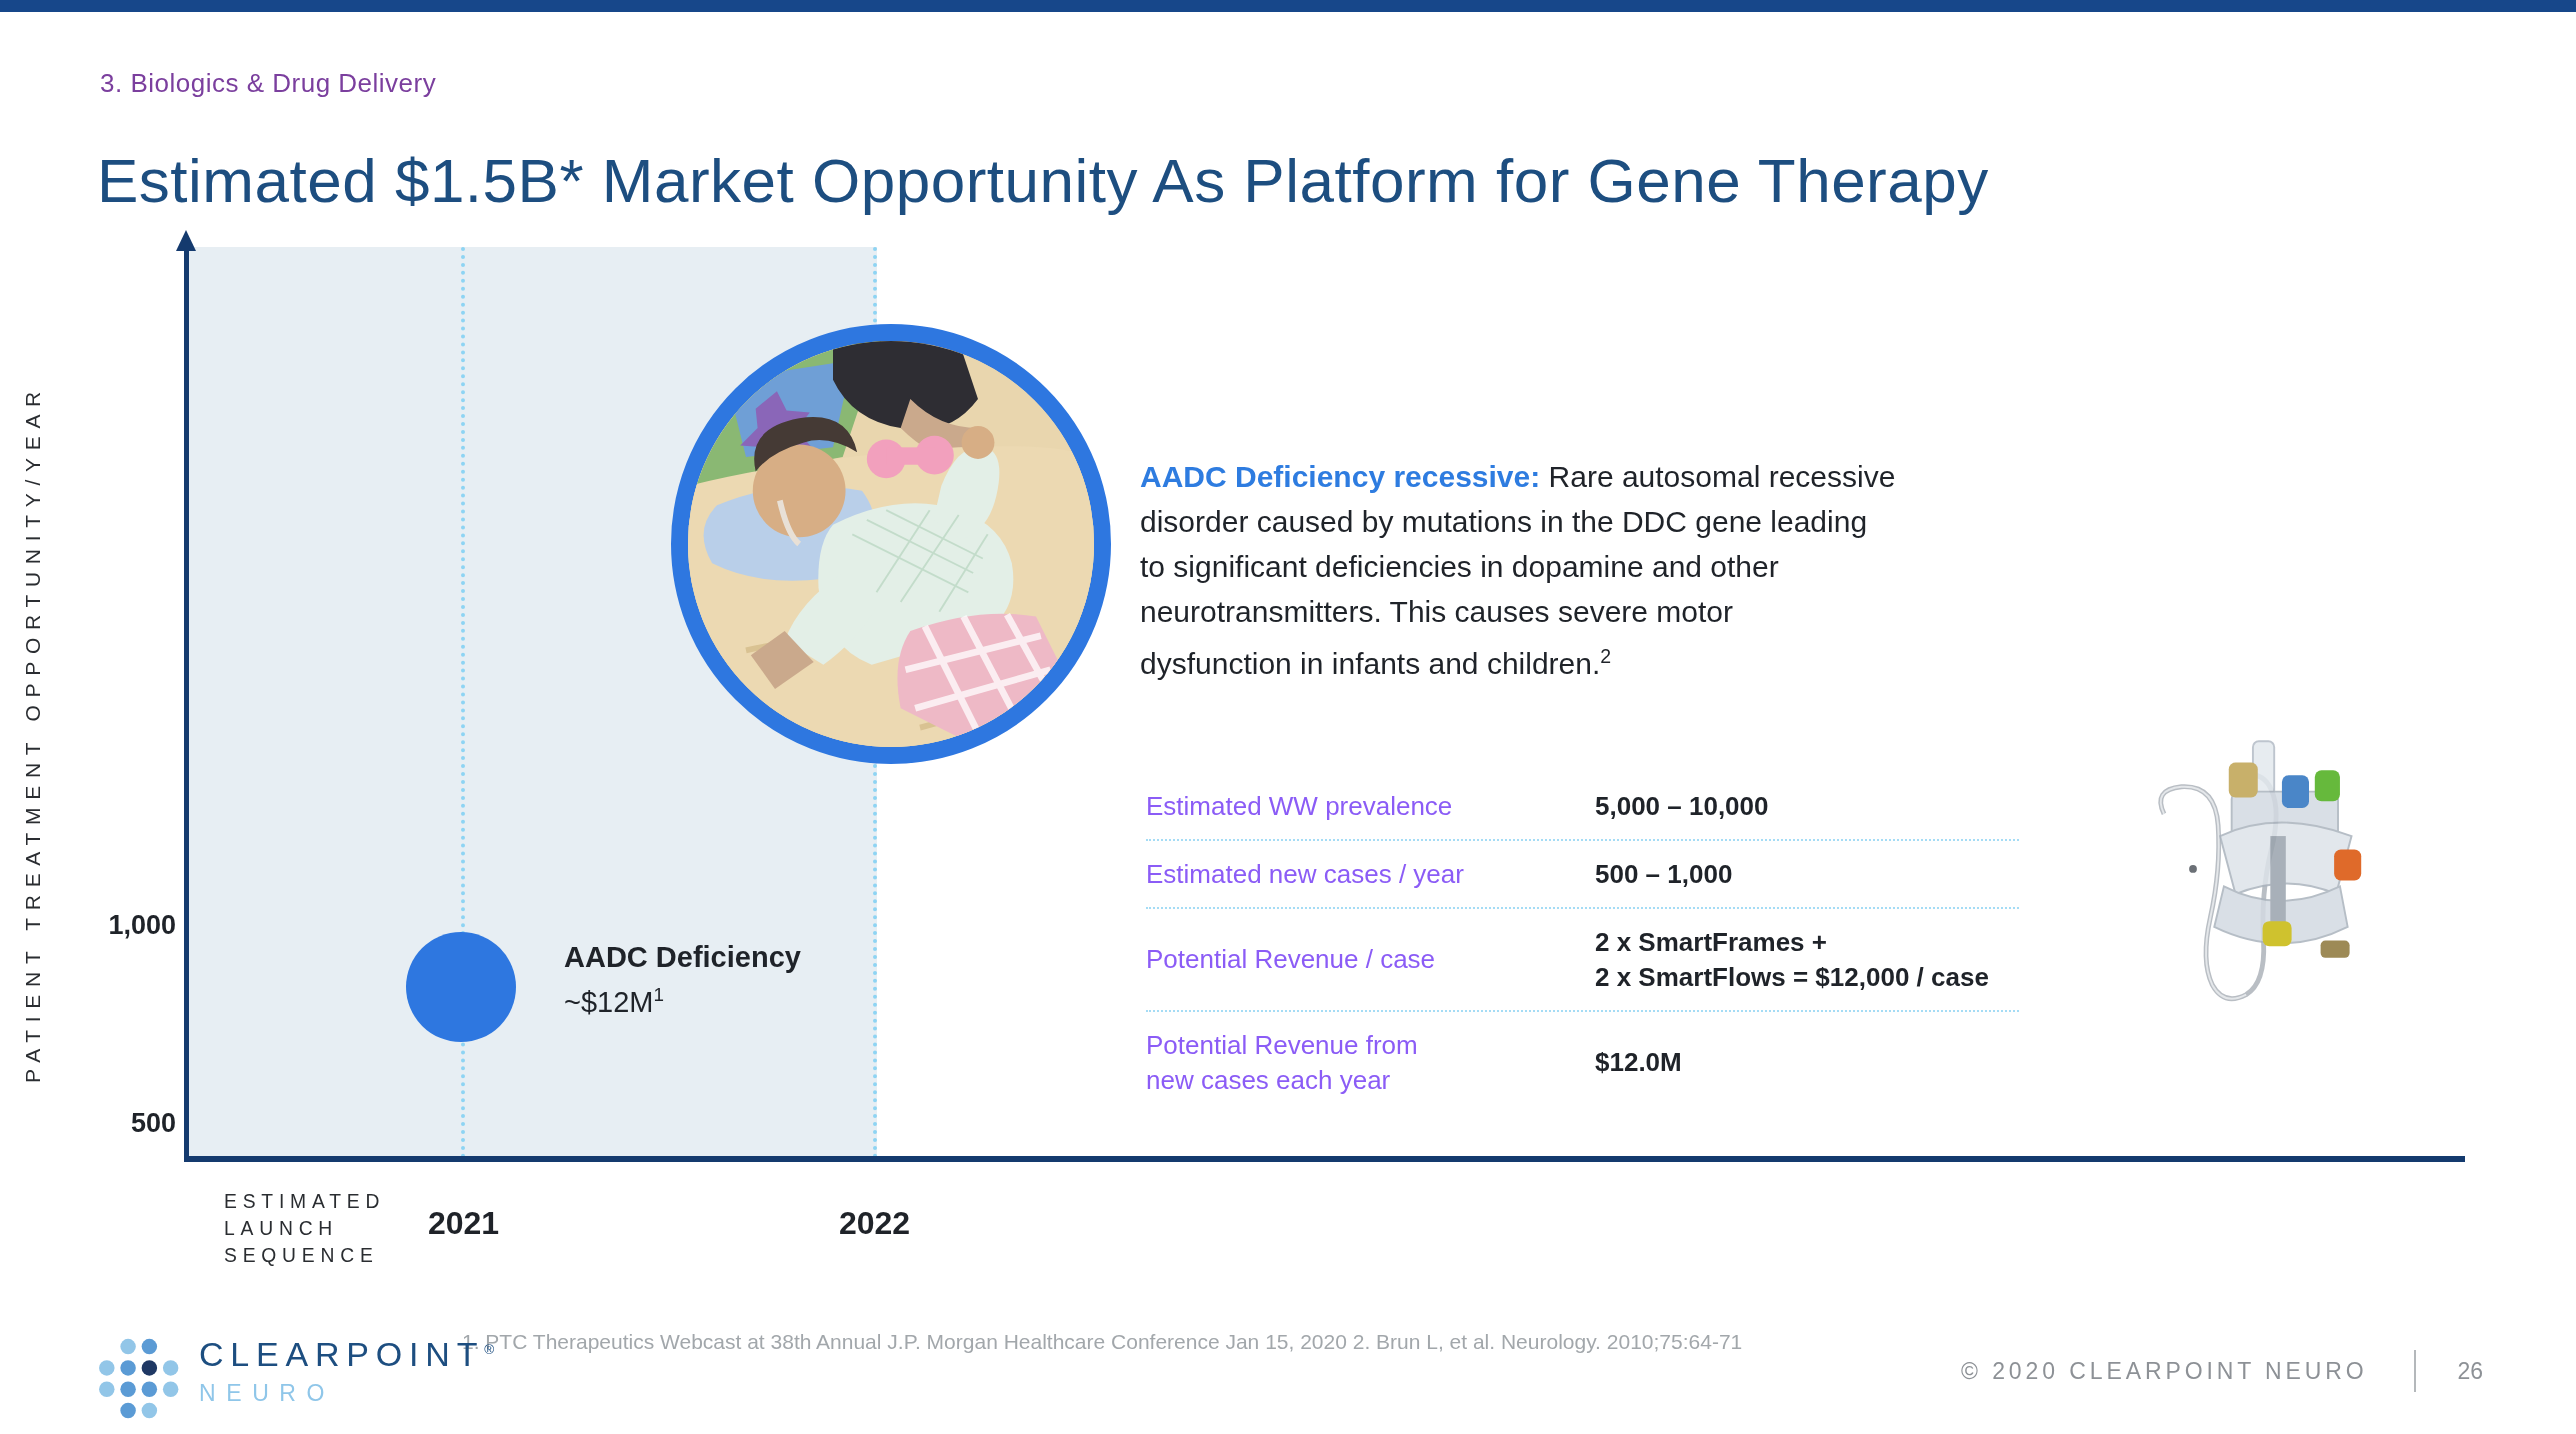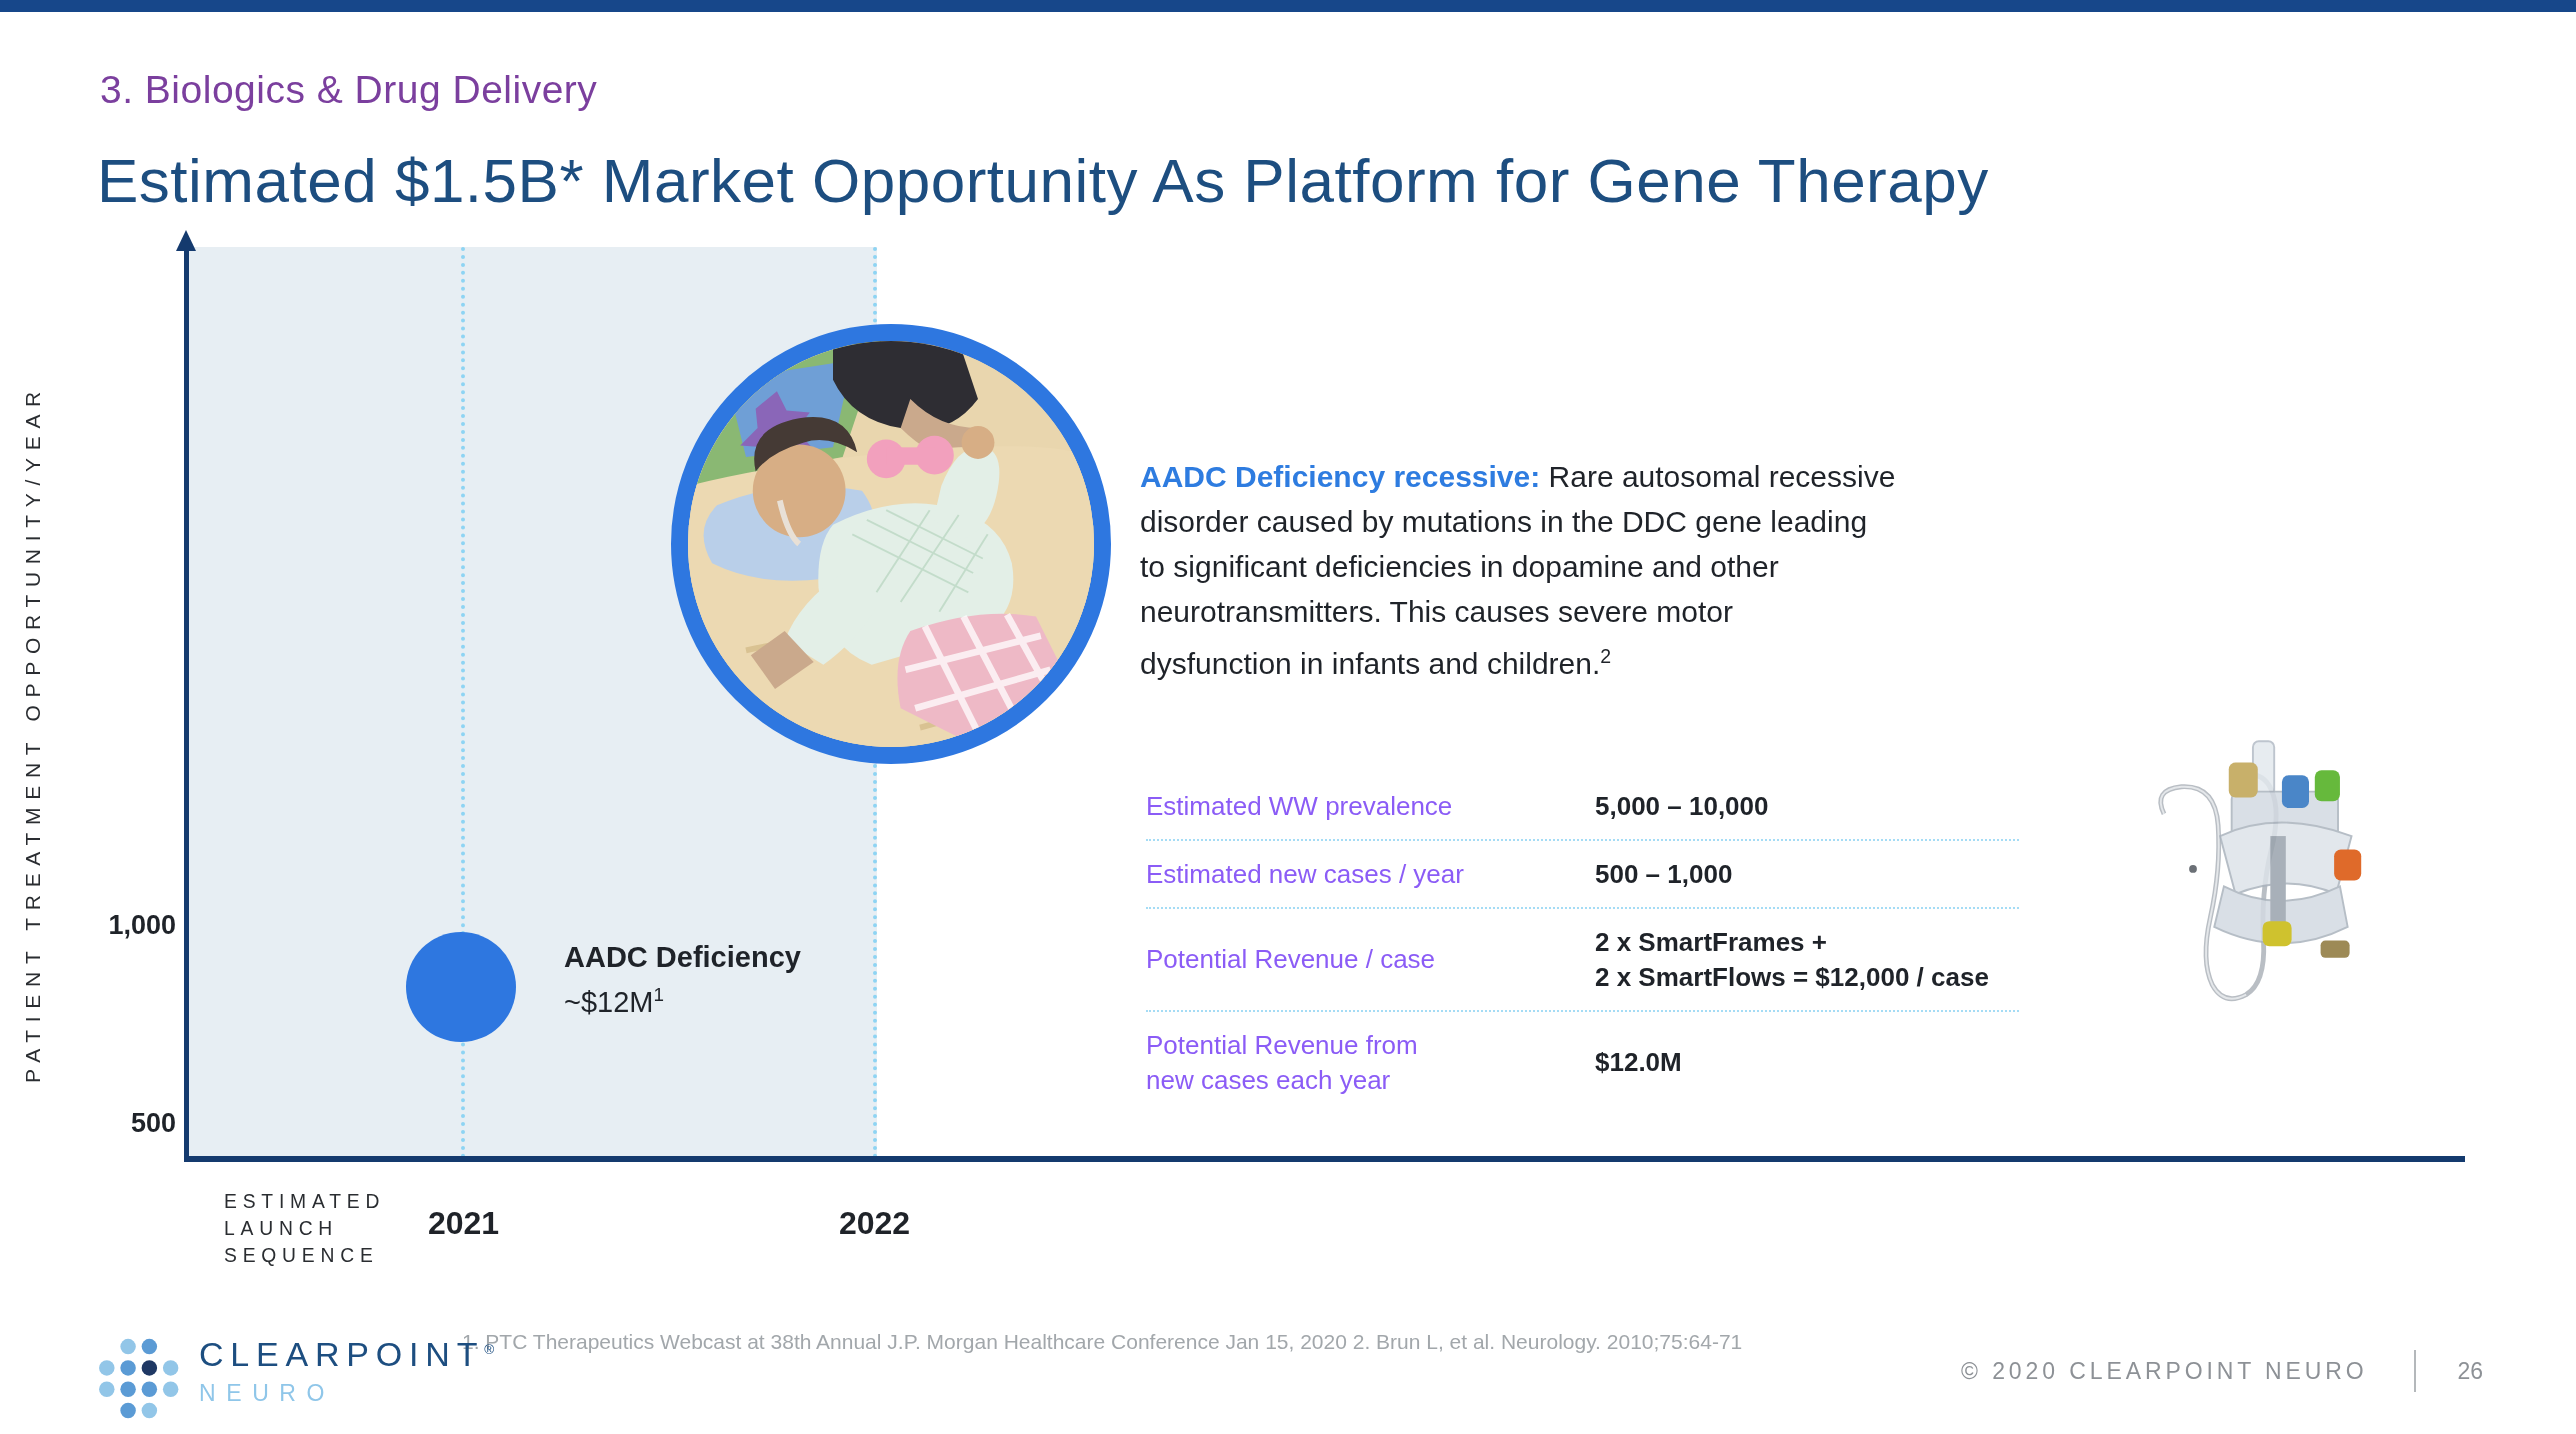--- a/index.html
+++ b/index.html
@@ -6,21 +6,21 @@
   .slide{
     position:relative;width:2576px;height:1434px;overflow:hidden;background:#ffffff;
     font-family:"Liberation Sans",sans-serif;color:#1f2329;
   }
   .pre{white-space:pre-line;}
 
   
   .topbar{position:absolute;left:0;top:0;width:2576px;height:11.6px;background:#17478a;}
 
   
-  .kicker{position:absolute;left:100px;top:68px;font-size:39px;font-weight:400;color:#7b3f9e;letter-spacing:0.5px;}
+  .kicker{position:absolute;left:100px;top:68px;font-size:26px;font-weight:400;color:#7b3f9e;letter-spacing:0.5px;}
   .title{position:absolute;left:97px;top:145px;margin:0;font-size:62px;font-weight:400;color:#1d4e80;letter-spacing:0.5px;}
 
   
   .y-axis-label{
     position:absolute;left:21px;top:372px;height:724px;width:39px;
     writing-mode:vertical-rl;transform:rotate(180deg);
     font-size:21px;letter-spacing:7.7px;color:#2a2d31;text-align:center;
   }
   .plot-bg{position:absolute;left:189px;top:247px;width:688px;height:912px;background:#e7eef3;}
   .dotted-line{position:absolute;top:247px;height:912px;width:0;border-left:4.8px dotted #8ed4f3;}

